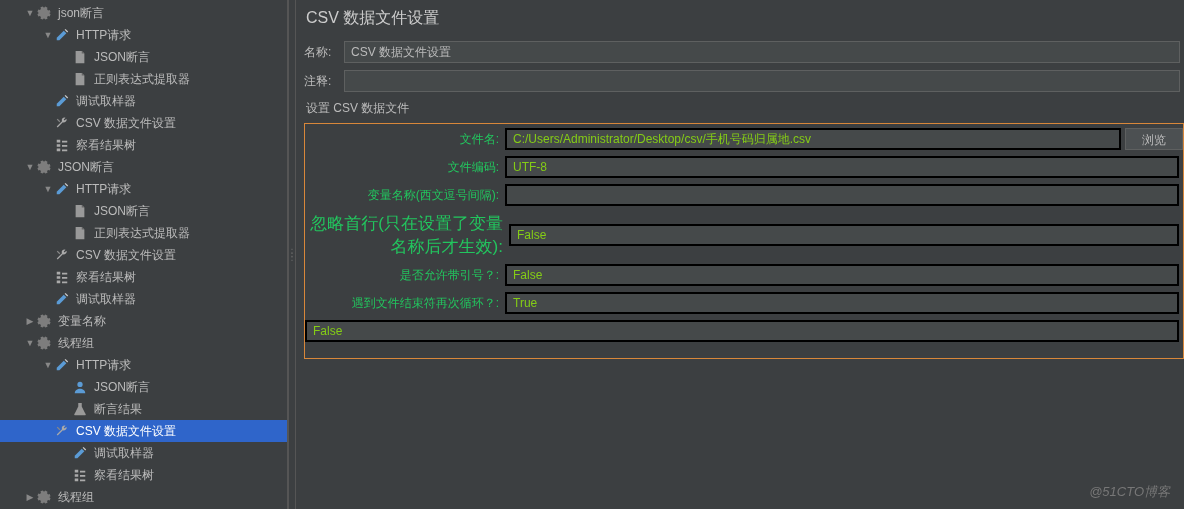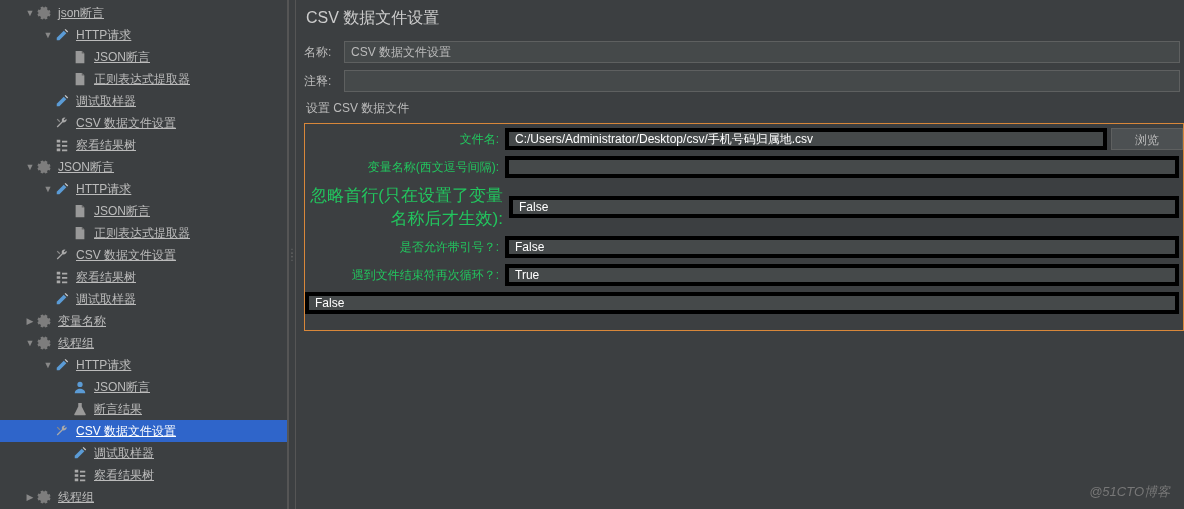--- a/index.html
+++ b/index.html
@@ -7,40 +7,40 @@
 .container { display: flex; height: 100%; }
 
 
 .tree-panel { width: 288px; background: #3c3f41; border-right: 1px solid #555; overflow-y: auto; padding-top: 2px; }
 .tree-item { display: flex; align-items: center; height: 22px; padding-left: 0; cursor: pointer; white-space: nowrap; }
 .tree-item.selected { background: #2f65ca; color: #ffffff; }
 .tree-indent { display: inline-block; }
 .tree-arrow { width: 12px; display: inline-flex; justify-content: center; color: #888; font-size: 9px; }
 .tree-arrow.empty { visibility: hidden; }
 .tree-icon { width: 16px; height: 16px; display: inline-flex; align-items: center; justify-content: center; margin-right: 4px; }
-.tree-label { padding-left: 2px; text-decoration: underline; }
+.tree-label { padding-left: 2px; }
 
 
 .splitter { width: 8px; background: #3c3f41; border-left: 1px solid #555; border-right: 1px solid #555; display: flex; align-items: center; justify-content: center; cursor: col-resize; }
 .splitter-handle { color: #666; font-size: 10px; line-height: 4px; }
 
 
 .main-panel { flex: 1; background: #3c3f41; padding: 8px 0 8px 8px; overflow: hidden; }
 .main-title { font-size: 16px; font-weight: normal; color: #cccccc; margin-bottom: 12px; padding-left: 2px; }
 .form-row { display: flex; align-items: center; margin-bottom: 6px; margin-top: 7px; }
 .form-label { text-align: left; padding-right: 8px; color: #bbbbbb; min-width: 40px; }
 .form-input { flex: 1; background: #45494a; border: 1px solid #5e6060; color: #bbbbbb; padding: 3px 6px; font-size: 12px; height: 22px; margin-right: 4px; }
 
 .section-label { color: #bbbbbb; margin: 8px 0 6px 2px; }
 
 .highlight-box { border: 1px solid #d8873a; padding: 4px 0 10px 0; margin: 2px 0; }
 .settings-row { display: flex; align-items: center; margin-bottom: 6px; }
 .settings-label { width: 200px; text-align: right; padding-right: 6px; color: #22c55e; }
-.settings-input { flex: 1; background: #45494a; border: 4px solid #000000; color: #ffffff; padding: 3px 6px; font-size: 12px; height: 22px; margin-right: 4px; }
-.browse-btn { background: #4c5052; border: 1px solid #5e6060; color: #bbbbbb; padding: 3px 23px; font-size: 12px; height: 22px; cursor: pointer; margin-right: 0; }
+.settings-input { flex: 1; background: #45494a; border: 2px solid #000000; color: #84cc16; padding: 3px 6px; font-size: 12px; height: 22px; margin-right: 4px; }
+.browse-btn { background: #4c5052; border: 1px solid #5e6060; color: #bbbbbb; padding: 3px 16px; font-size: 12px; height: 22px; cursor: pointer; margin-right: 0; }
 
 .watermark { position: absolute; bottom: 8px; right: 14px; color: #777; font-size: 13px; font-style: italic; }
 
 
 .ico-gear { fill: #888; }
 .ico-pen { fill: #5b9bd5; }
 .ico-doc { fill: #999; }
 .ico-tree { fill: #aaa; }
 .ico-wrench { fill: #aaa; }
 .ico-beaker { fill: #999; }
@@ -310,20 +310,24 @@
       <input class="form-input" value="" style="">
     </div>
     <div class="section-label">设置 CSV 数据文件</div>
     <div class="highlight-box" id="fields">
         <div class="settings-row">
           <span class="settings-label">文件名:</span>
           <input class="settings-input" value="C:/Users/Administrator/Desktop/csv/手机号码归属地.csv" style="">
           <button class="browse-btn">浏览</button>
         </div>
         <div class="settings-row">
+          <span class="settings-label">文件编码:</span>
+          <input class="settings-input" value="UTF-8" style="">
+        </div>
+        <div class="settings-row">
           <span class="settings-label">变量名称(西文逗号间隔):</span>
           <input class="settings-input" value="" style="">
         </div>
         <div class="settings-row">
           <span class="settings-label" style="width: 204px; font-size: 17px;">忽略首行(只在设置了变量名称后才生效):</span>
           <input class="settings-input" value="False" style="">
         </div>
         <div class="settings-row">
           <span class="settings-label">是否允许带引号？:</span>
           <input class="settings-input" value="False" style="">

